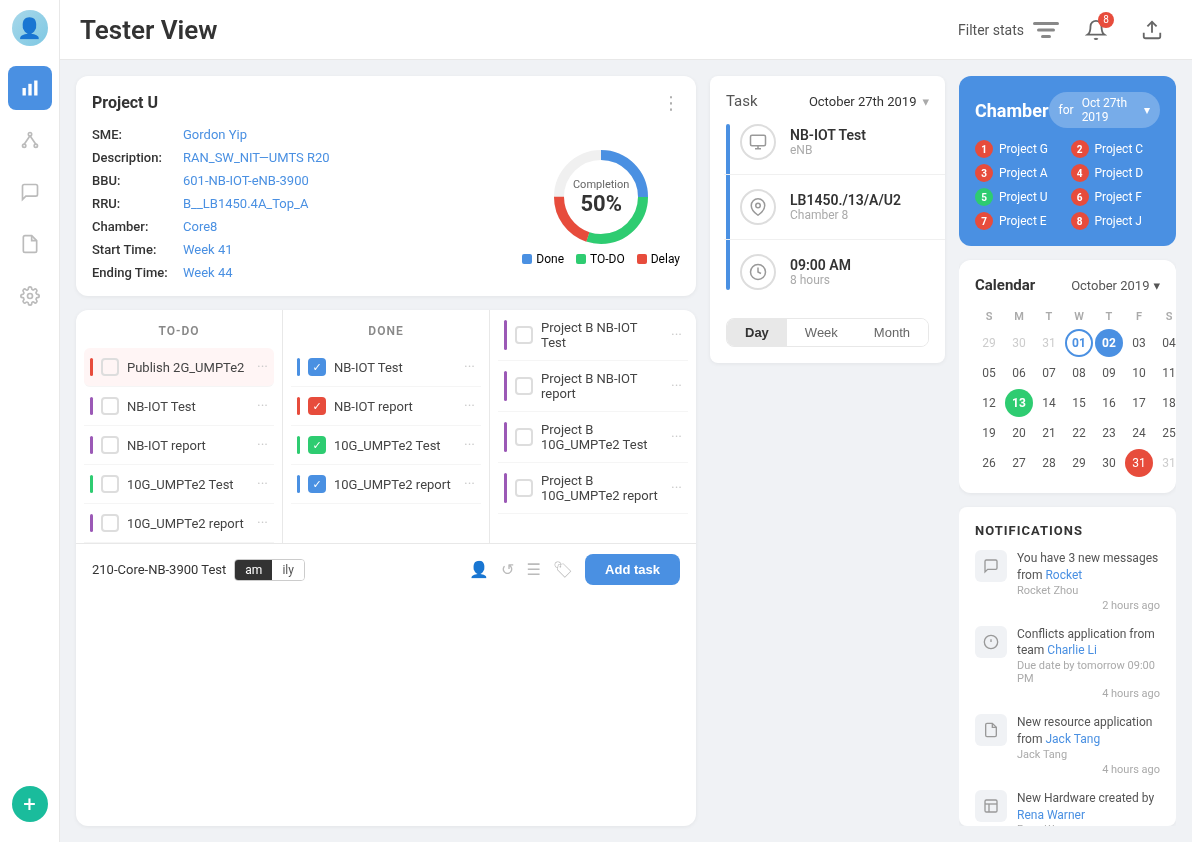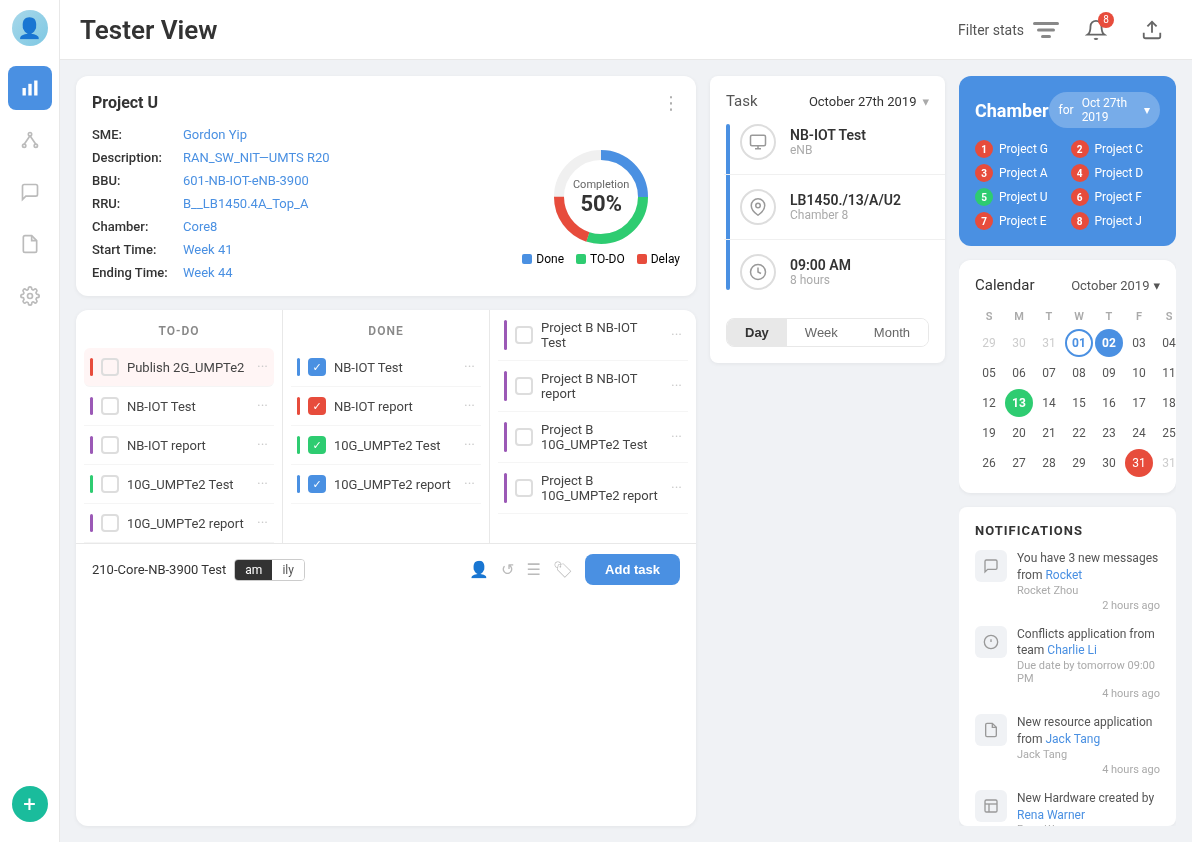--- a/index.html
+++ b/index.html
@@ -150,21 +150,21 @@
     .chamber-header { display: flex; justify-content: space-between; align-items: center; margin-bottom: 12px; }
     .chamber-title { font-size: 18px; font-weight: 700; }
     .chamber-date-pill { background: rgba(255,255,255,0.25); border-radius: 20px; padding: 4px 10px; font-size: 12px; display: flex; align-items: center; gap: 8px; }
     .chamber-projects { display: grid; grid-template-columns: 1fr 1fr; gap: 6px; }
     .chamber-proj { display: flex; align-items: center; gap: 6px; font-size: 12px; }
     .proj-num { width: 18px; height: 18px; border-radius: 50%; display: flex; align-items: center; justify-content: center; font-size: 10px; font-weight: 700; color: #fff; flex-shrink: 0; }
 
     
     .calendar-card { background: #fff; border-radius: 12px; padding: 16px; box-shadow: 0 1px 4px rgba(0,0,0,0.06); }
     .cal-header { display: flex; justify-content: space-between; align-items: center; margin-bottom: 12px; }
-    .cal-title { font-size: 15px; font-weight: 400; color: #333; }
+    .cal-title { font-size: 15px; font-weight: 700; color: #333; }
     .cal-month { font-size: 13px; color: #555; display: flex; align-items: center; gap: 4px; }
     .cal-grid { display: grid; grid-template-columns: repeat(7, 1fr); gap: 2px; }
     .cal-day-header { text-align: center; font-size: 11px; color: #aaa; padding: 4px 0; font-weight: 600; }
     .cal-day { text-align: center; font-size: 12px; padding: 5px 0; color: #555; border-radius: 50%; cursor: pointer; width: 28px; height: 28px; display: flex; align-items: center; justify-content: center; margin: 0 auto; }
     .cal-day.other-month { color: #ccc; }
     .cal-day.today { background: #4a90e2; color: #fff; border-radius: 50%; font-weight: 700; }
     .cal-day.today-outline { border: 2px solid #4a90e2; color: #4a90e2; border-radius: 50%; font-weight: 700; }
     .cal-day.highlight-red { background: #e74c3c; color: #fff; border-radius: 50%; }
 
     

